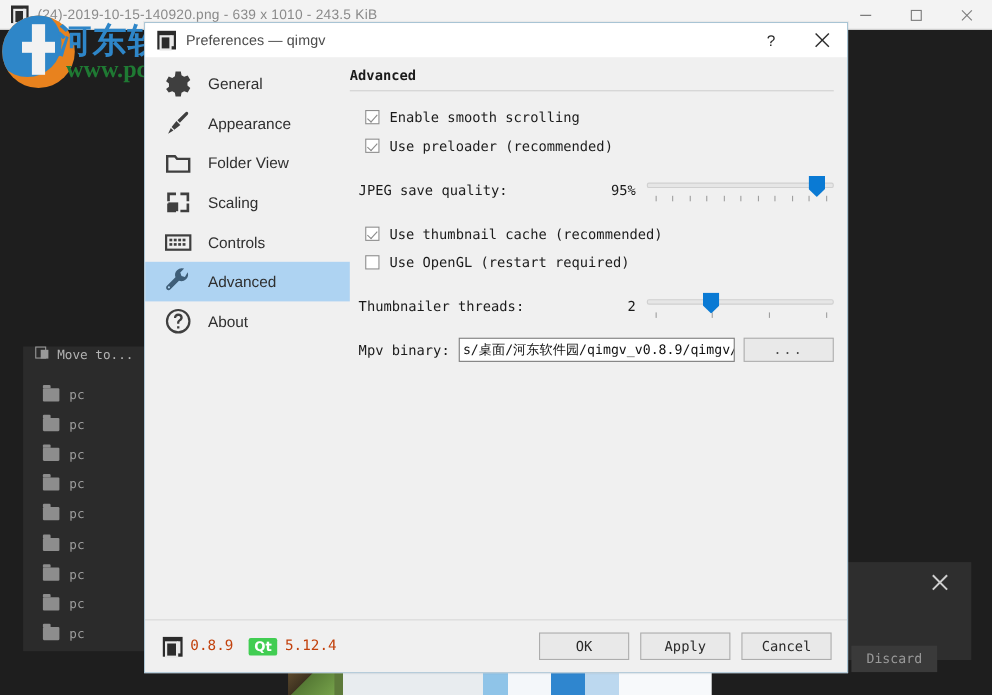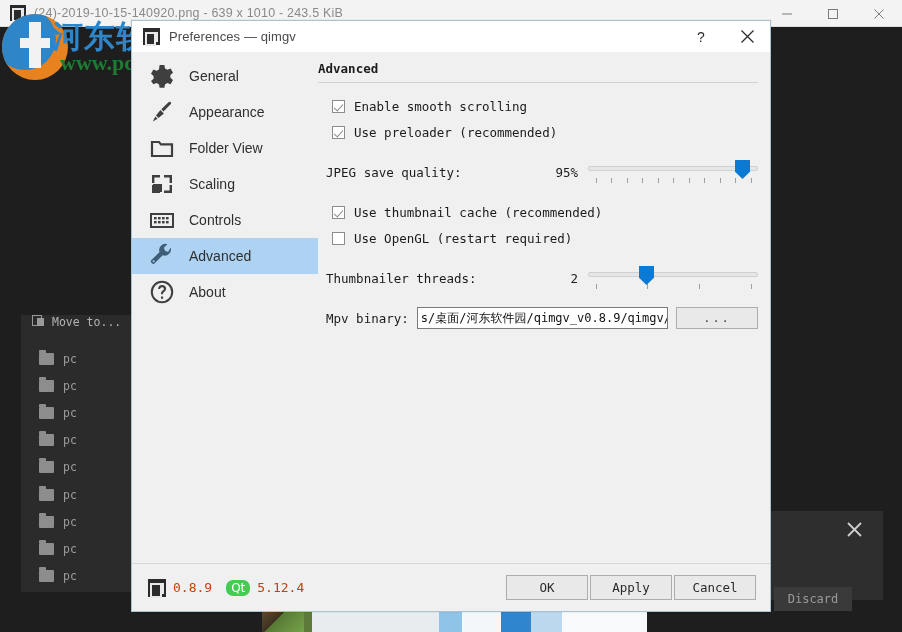--- a/index.html
+++ b/index.html
@@ -312,25 +312,25 @@
   }
   .ver-icon::after {
     content: ""; position: absolute; right: 2px; top: 4px;
     width: 3px; height: 11px; background: #e9e9e9;
   }
   .ver-text {
     font-family: "DejaVu Sans Mono", monospace; font-size: 13px; color: #c2410c;
     margin-right: 14px;
   }
   .qt-badge {
-    background: #41cd52; color: #fff; font-weight: 400;
+    background: #41cd52; color: #fff; font-weight: 700;
     font-family: "DejaVu Sans", sans-serif; font-size: 12px;
-    padding: 1px 5px; border-radius: 7px; margin-right: 7px; text-align: center;
-  }
-  .footer-btns { margin-left: auto; display: flex; gap: 2px; text-align: right; }
+    padding: 1px 5px; border-radius: 2px; margin-right: 7px; text-align: center;
+  }
+  .footer-btns { margin-left: auto; display: flex; gap: 10px; text-align: right; }
   .fbtn {
     width: 82px; height: 25px; background: #e9e9e9; border: 1px solid #adadad;
     font-family: "DejaVu Sans Mono", monospace; font-size: 12.5px; color: #2a2a2a;
     display: flex; align-items: center; justify-content: center;
   }
 </style>
 </head>
 <body>
 
 <div id="root">

